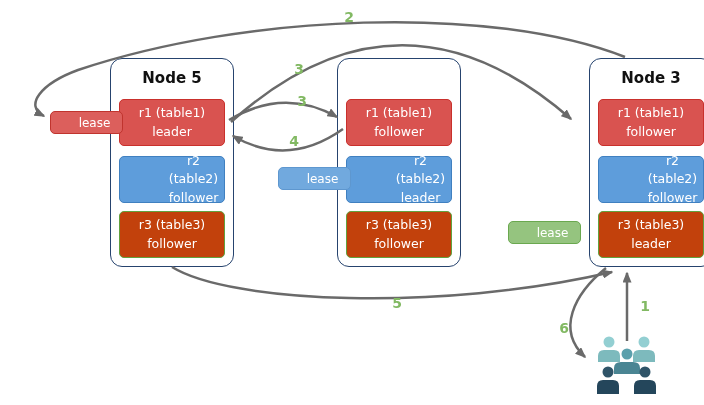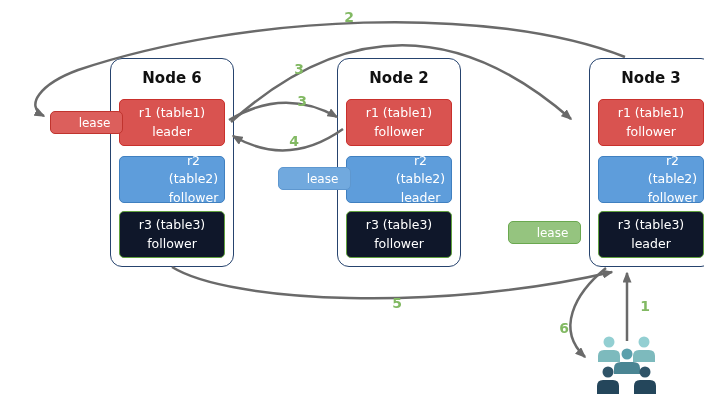--- a/index.html
+++ b/index.html
@@ -17,21 +17,21 @@
     font-size:15px;font-weight:bold;color:#111111;
   }
   .replica{
     position:absolute;left:8px;right:8px;height:45px;border-radius:5px;
     color:#ffffff;font-size:12.5px;line-height:1.45;text-align:center;
     display:flex;flex-direction:column;justify-content:center;
   }
   .replica.r1{top:40px;} .replica.r2{top:97px;} .replica.r3{top:152px;}
   .replica.red{background:#D95350;border:1.5px solid #C9302C;}
   .replica.blue{background:#5E9DDB;border:1.5px solid #4080C0;padding-left:43px;}
-  .replica.green{background:#0f172a;border:1.5px solid #62A23F;}
+  .replica.green{background:#c2410c;border:1.5px solid #62A23F;}
   .lease{
     position:absolute;width:55px;height:21px;border-radius:5px;z-index:4;
     color:#ffffff;font-size:12px;display:flex;align-items:center;justify-content:center;padding-left:16px;
   }
   .lease.red{left:50px;top:111px;background:#DC5F5C;border:1.5px solid #C0342E;}
   .lease.blue{left:278px;top:167px;background:#71A9DE;border:1.5px solid #5E97CF;}
   .lease.green{left:508px;top:221px;background:#95C47F;border:1.5px solid #6AA84F;}
   .step{
     position:absolute;z-index:4;color:#82B963;font-size:14px;font-weight:bold;
     transform:translate(-50%,-50%);
@@ -45,37 +45,36 @@
   #step-6{left:564px;top:328px;}
   #arrow-layer{position:absolute;left:0;top:0;z-index:3;pointer-events:none;}
   .arrow{stroke:#6A6A6A;stroke-width:2.5;fill:none;}
 </style>
 </head>
 <body>
 
 <div id="canvas">
 
   <div class="node" id="node1">
-    <div class="node-title">Node 6</div>
+    <div class="node-title">Node 5</div>
     <div class="replica r1 red">
       <span>r1 (table1)</span>
       <span>leader</span>
     </div>
     <div class="replica r2 blue">
       <span>r2 (table2)</span>
       <span>follower</span>
     </div>
     <div class="replica r3 green">
       <span>r3 (table3)</span>
       <span>follower</span>
     </div>
   </div>
 
   <div class="node" id="node2">
-    <div class="node-title">Node 2</div>
     <div class="replica r1 red">
       <span>r1 (table1)</span>
       <span>follower</span>
     </div>
     <div class="replica r2 blue">
       <span>r2 (table2)</span>
       <span>leader</span>
     </div>
     <div class="replica r3 green">
       <span>r3 (table3)</span>

